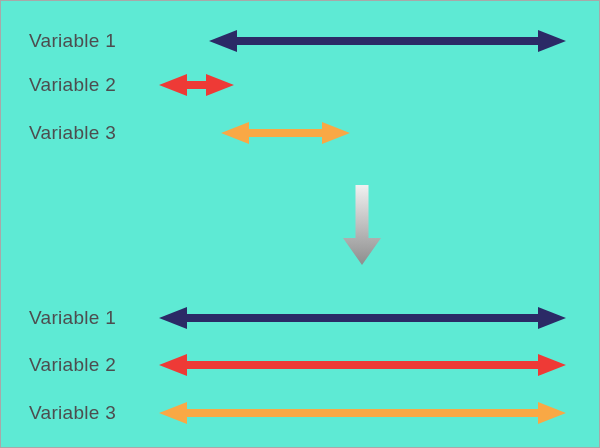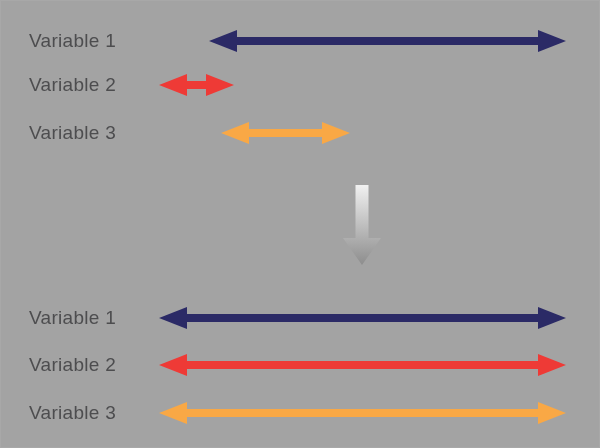--- a/index.html
+++ b/index.html
@@ -63,21 +63,21 @@
   }
   .transform-arrow {
     position: absolute;
     left: 342px;
     top: 184px;
   }
 </style>
 </head>
 <body>
 
-<div class="canvas" style="border-color: rgb(168, 168, 168); background: #a3a3a3;">
+<div class="canvas" style="border-color: rgb(168, 168, 168); background: #5eead4;">
 
   <div class="row" style="top:27px">
     <span class="label" style="color: rgb(77, 77, 79);">Variable 1</span>
     <div class="arrow" style="left: 208px; width: 357px;">
       <span class="head-left" style="border-right-color: rgb(43, 42, 102);"></span>
       <span class="shaft" style="background: rgb(43, 42, 102);"></span>
       <span class="head-right" style="border-left-color: rgb(43, 42, 102);"></span>
     </div>
   </div>
 

